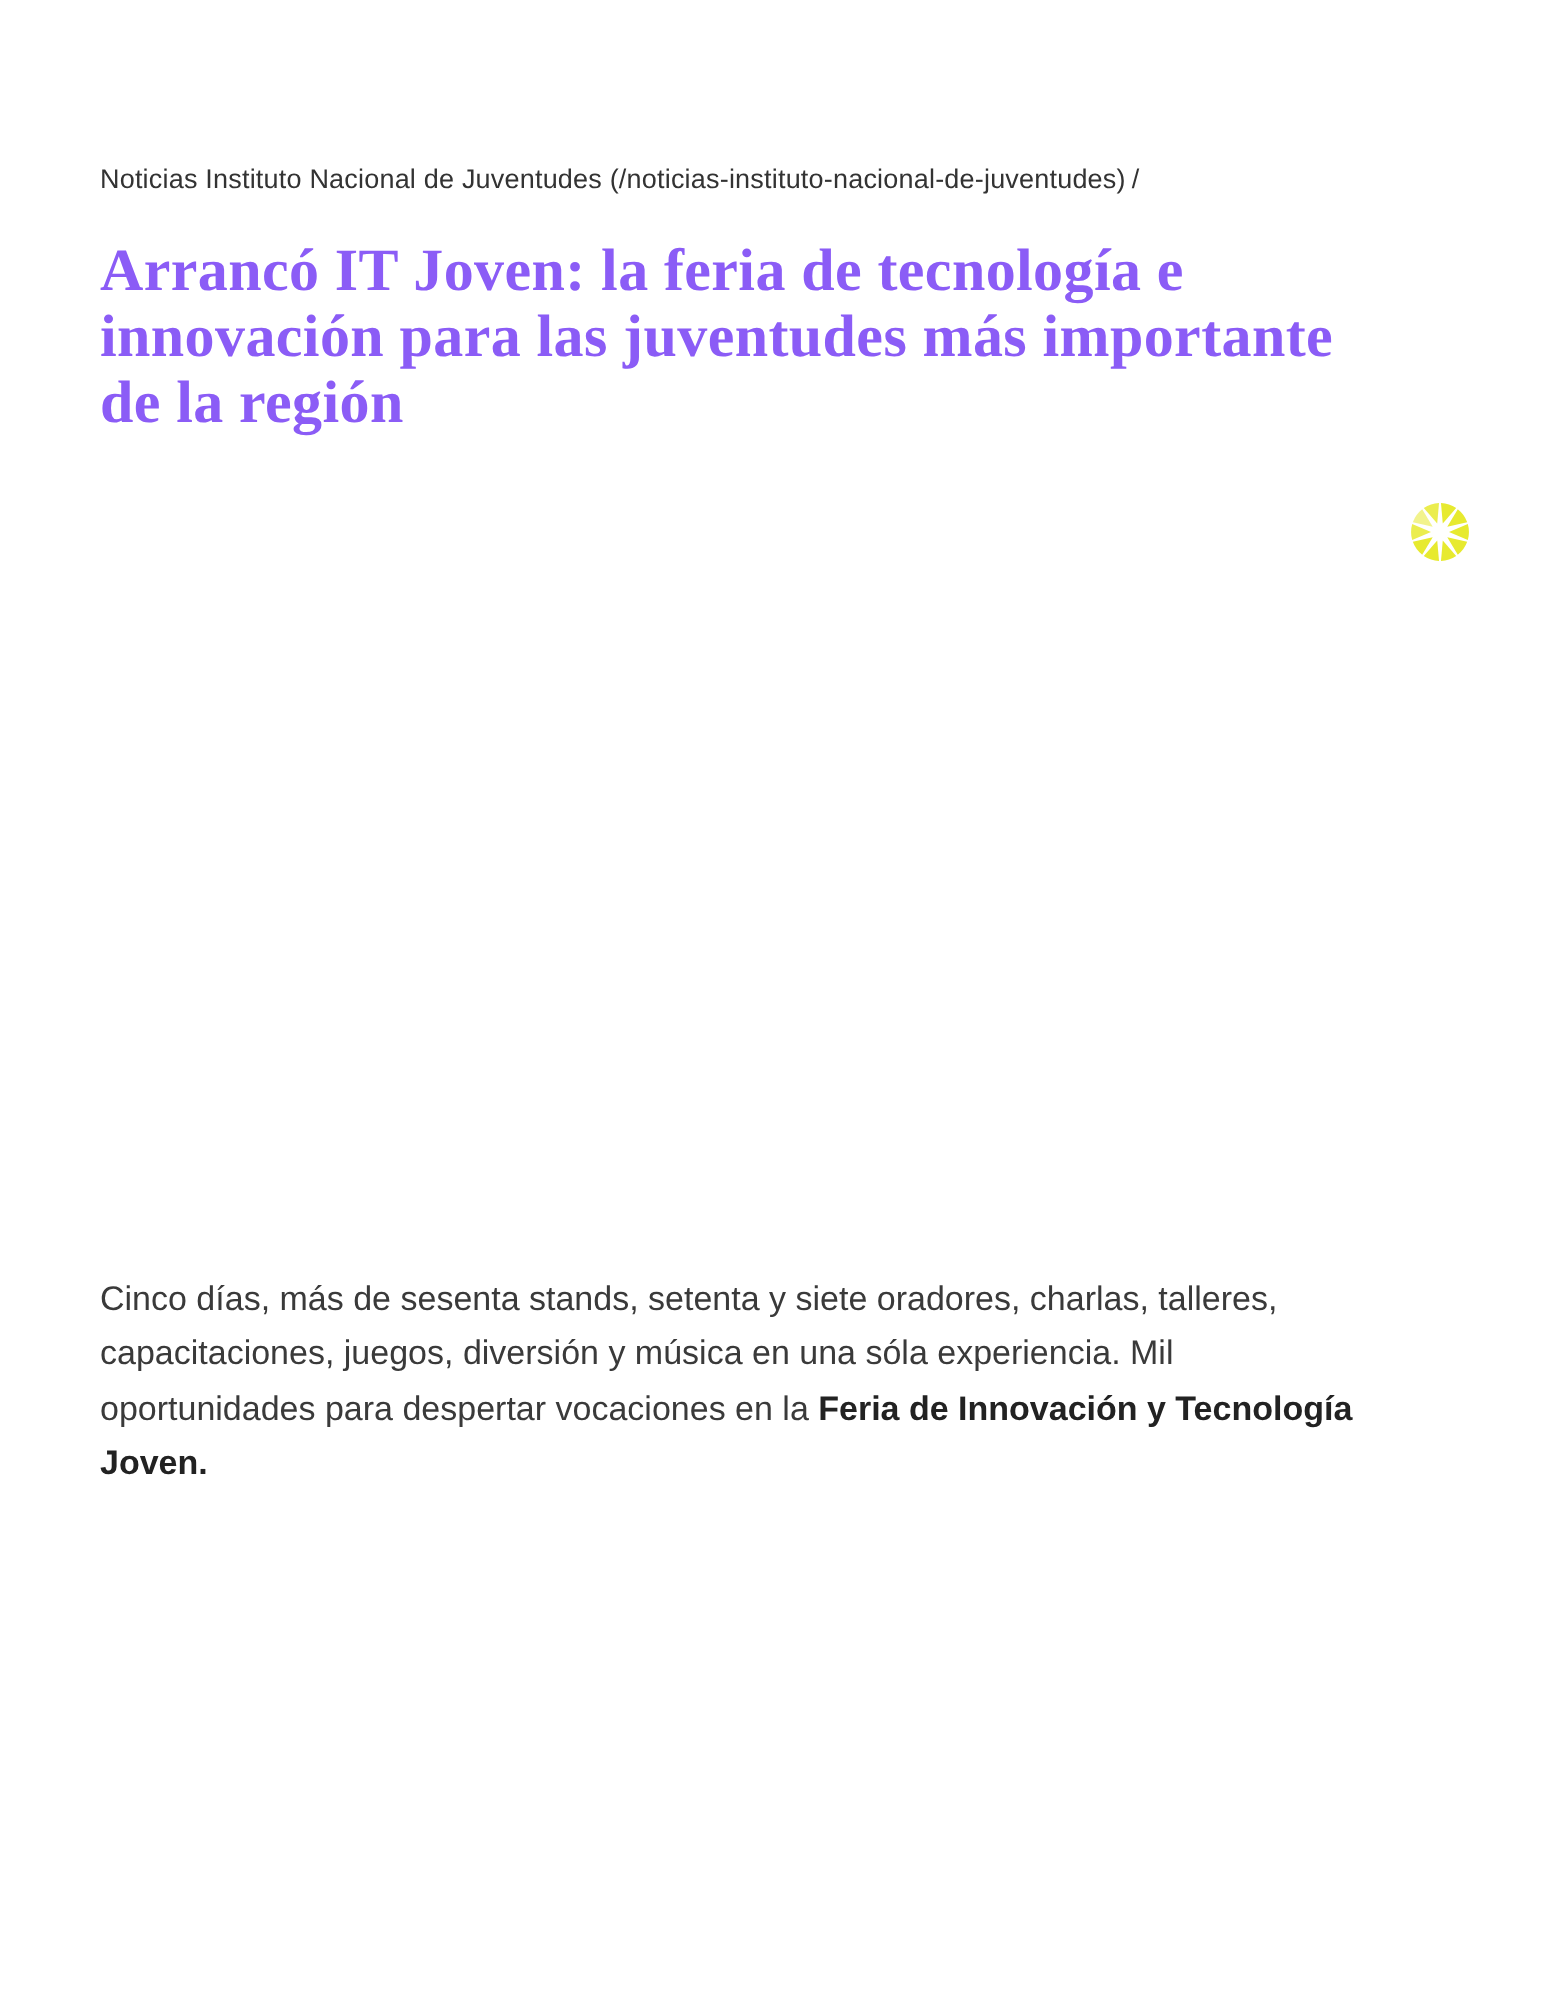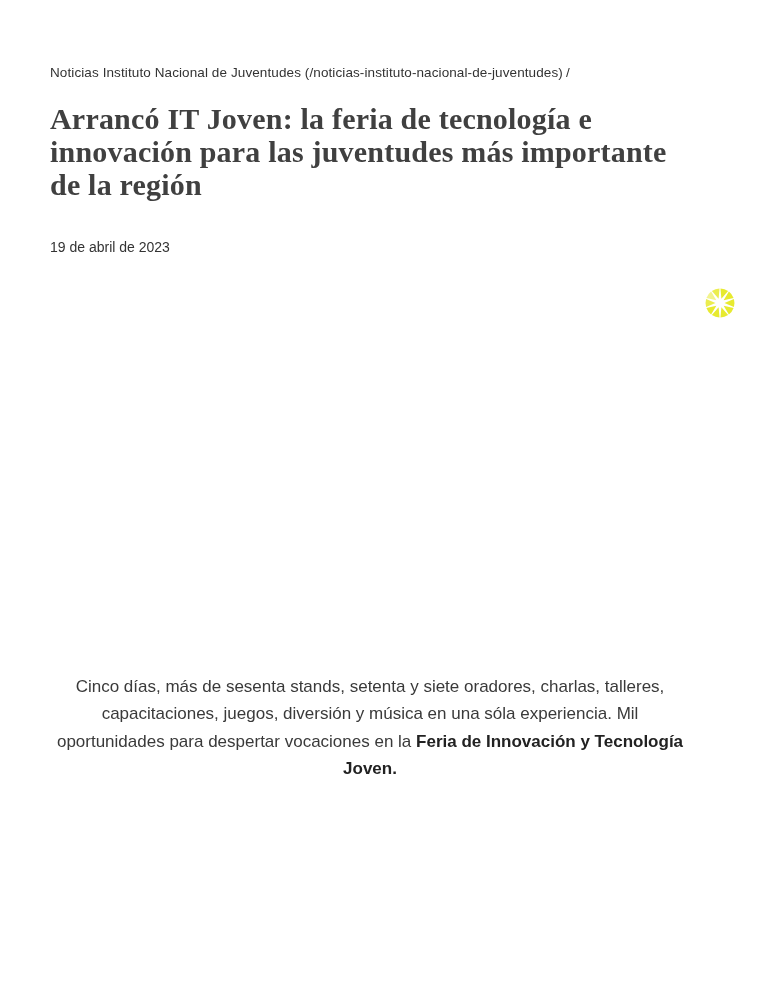--- a/index.html
+++ b/index.html
@@ -8,21 +8,21 @@
     padding: 0;
     background: #ffffff;
   }
   body {
     width: 773px;
     min-height: 1000px;
     font-family: "Liberation Sans", sans-serif;
     -webkit-font-smoothing: antialiased;
   }
   .container {
-    padding: 64px 50px 40px 50px;
+    padding: 81px 50px 40px 50px;
     box-sizing: border-box;
     width: 773px;
   }
   
   .breadcrumb {
     font-size: 13.5px;
     line-height: 1.3;
     color: #333333;
     letter-spacing: 0.1px;
   }
@@ -35,21 +35,21 @@
     color: #333333;
     margin-left: 3px;
   }
   
   h1.article-title {
     margin: 20px 0 16px 0;
     font-family: "Liberation Serif", "DejaVu Serif", serif;
     font-weight: 700;
     font-size: 30px;
     line-height: 1.1;
-    color: #404040;
+    color: #8b5cf6;
     letter-spacing: 0.2px;
     max-width: 640px;
   }
   
   .article-subtitle {
     margin: 22px 0 0 0;
     font-size: 18.5px;
     line-height: 1.35;
     color: #333333;
     max-width: 680px;
@@ -76,40 +76,38 @@
     display: inline-block;
   }
   .spinner svg { display: block; }
   
   .article-body {
     margin: 12px 0 0 0;
     font-size: 17px;
     line-height: 1.62;
     color: #3a3a3a;
     max-width: 640px;
-    text-align: center;
   }
   .article-body strong {
     font-weight: 700;
     color: #222222;
   }
 </style>
 </head>
 <body>
 
 <div class="container">
 
   <nav class="breadcrumb">
     <a href="#">Noticias Instituto Nacional de Juventudes (/noticias-instituto-nacional-de-juventudes)</a><span class="sep">/</span>
   </nav>
 
   <h1 class="article-title">Arrancó IT Joven: la feria de tecnología e innovación para las juventudes más importante de la región</h1>
 
 
-  <p class="article-date">19 de abril de 2023</p>
 
   <div class="image-area">
     <span class="spinner">
       <svg width="32" height="32" viewBox="0 0 32 32" xmlns="http://www.w3.org/2000/svg" aria-hidden="true">
         <g transform="translate(16 16)" fill="#e7ea2f">
           <path d="M 4.5 0 L 13.9 -4 A 14.5 14.5 0 0 1 13.9 4 Z" transform="rotate(0)"></path>
           <path d="M 4.5 0 L 13.9 -4 A 14.5 14.5 0 0 1 13.9 4 Z" transform="rotate(36)"></path>
           <path d="M 4.5 0 L 13.9 -4 A 14.5 14.5 0 0 1 13.9 4 Z" transform="rotate(72)"></path>
           <path d="M 4.5 0 L 13.9 -4 A 14.5 14.5 0 0 1 13.9 4 Z" transform="rotate(108)"></path>
           <path d="M 4.5 0 L 13.9 -4 A 14.5 14.5 0 0 1 13.9 4 Z" transform="rotate(144)"></path>

